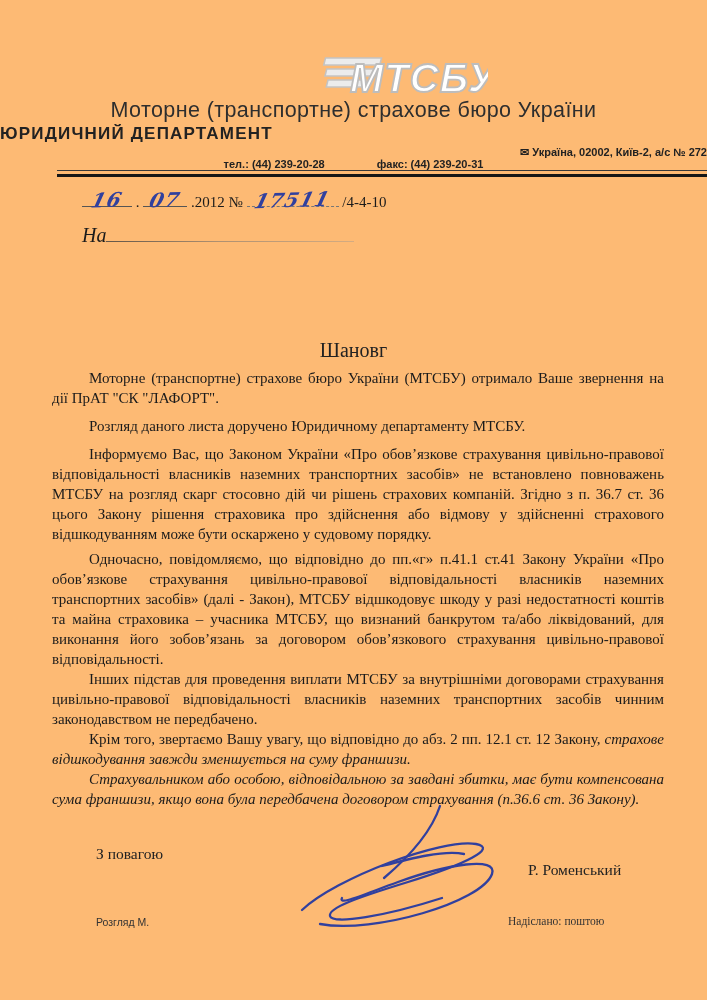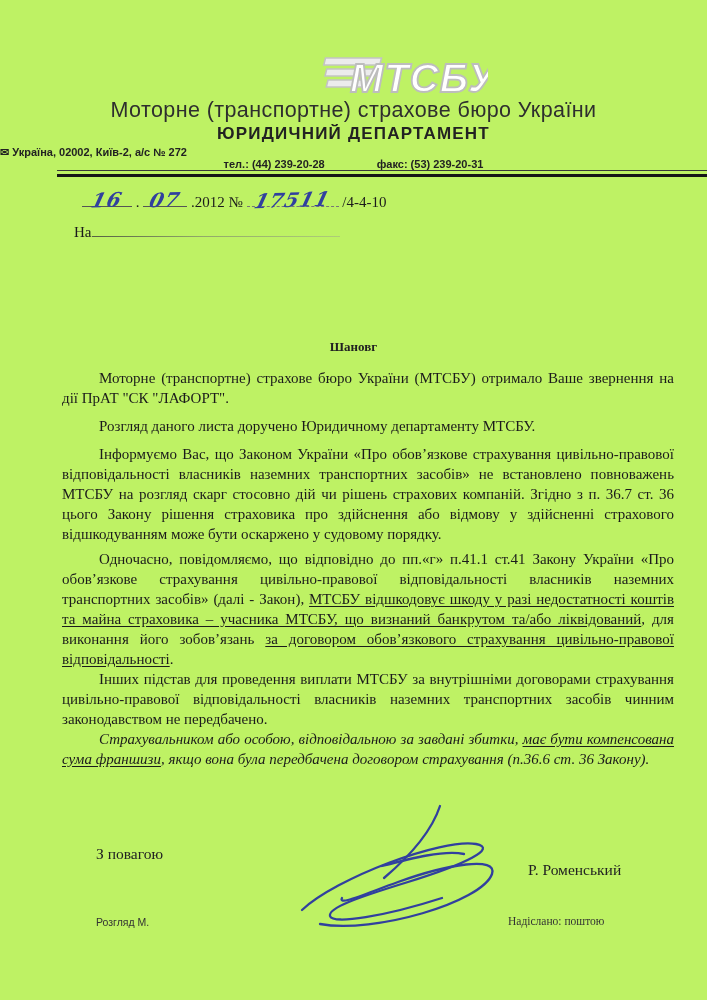--- a/index.html
+++ b/index.html
@@ -1,52 +1,52 @@
 <!DOCTYPE html>
 <html><head>
 <meta charset="utf-8">
 <style>
   html,body{margin:0;padding:0;background:#8a8a8a;}
   .page{
     position:relative;width:707px;height:1000px;margin:0 auto;
-    background:#bef264;color:#1b1b1b;overflow:hidden;
+    background:#fdba74;color:#1b1b1b;overflow:hidden;
     font-family:"Liberation Serif",serif;
   }
   
   .logo{position:absolute;top:48px;left:306px;width:182px;height:54px;}
   .org-name{position:absolute;top:98px;left:0;width:100%;text-align:center;
     font-family:"Liberation Sans",sans-serif;font-size:21.5px;color:#2e2e2e;letter-spacing:.4px;}
-  .dept{position:absolute;top:124px;left:0;width:100%;text-align:center;
+  .dept{position:absolute;top:124px;left:0;width:100%;
     font-family:"Liberation Sans",sans-serif;font-weight:bold;font-size:17px;letter-spacing:1.2px;color:#222;}
-  .addr{position:absolute;top:146px;left:0;width:100%;text-align:left;
+  .addr{position:absolute;top:146px;left:0;width:100%;text-align:right;
     font-family:"Liberation Sans",sans-serif;font-weight:bold;font-size:11px;color:#222;}
   .telfax{position:absolute;top:158px;left:0;width:100%;text-align:center;
     font-family:"Liberation Sans",sans-serif;font-weight:bold;font-size:11px;color:#222;}
   .telfax .gap{display:inline-block;width:52px;}
   .rule{position:absolute;top:170px;left:57px;right:0;height:3px;
     border-top:1.5px solid #3a3a3a;border-bottom:3px solid #161616;}
   
   .ref{position:absolute;top:188px;left:82px;font-size:15px;white-space:nowrap;}
   .blank{display:inline-block;border-bottom:1px solid #555;text-align:center;vertical-align:baseline;height:18px;}
   .blank.b-day{width:50px;}
   .blank.b-month{width:44px;}
   .blank.b-number{width:92px;border-bottom:1px dashed #777;}
   .hw{font-family:"DejaVu Serif",serif;font-style:italic;font-weight:bold;
     color:#31409e;font-size:20px;display:inline-block;transform:skewX(-16deg) rotate(-2deg);letter-spacing:1px;}
-  .na{position:absolute;top:224px;left:74px;font-size:15px;}
+  .na{position:absolute;top:224px;left:82px;font-size:20px;font-style:italic;}
   .na-line{display:inline-block;width:248px;height:13px;
     background:linear-gradient(to right,rgba(60,60,60,.8),rgba(110,110,110,.55) 45%,rgba(150,150,150,.4)) left bottom/100% 1px no-repeat;}
   
-  .salutation{position:absolute;top:339px;left:0;width:100%;text-align:center;font-size:13px;color:#222;font-weight:bold;}
-  .body-text{position:absolute;top:368px;left:62px;width:612px;
+  .salutation{position:absolute;top:339px;left:0;width:100%;text-align:center;font-size:20px;color:#222;}
+  .body-text{position:absolute;top:368px;left:52px;width:612px;
     font-size:15px;line-height:20px;text-align:justify;color:#1b1b1b;}
   .body-text p{margin:0;text-indent:37px;}
   .body-text p.mb1{margin-bottom:8px;}
   .body-text p.mb2{margin-bottom:5px;}
-  .f-u{text-decoration:underline;text-underline-offset:2px;}
+  .f-u{text-underline-offset:2px;}
   .f-i{font-style:italic;}
   
   .sig-closing{position:absolute;top:842px;left:96px;font-size:15.5px;line-height:24px;color:#222;}
   .sig-name{position:absolute;top:861px;left:528px;font-size:15.5px;color:#222;}
   .sig-svg{position:absolute;top:804px;left:290px;}
   .exec{position:absolute;top:916px;left:96px;font-family:"Liberation Sans",sans-serif;font-size:10.5px;color:#333;}
   .sent{position:absolute;top:915px;left:508px;font-size:11.5px;color:#333;}
 </style>
 </head>
 <body>
@@ -62,21 +62,21 @@
     <text x="44" y="44" font-family="Liberation Sans, sans-serif" font-style="italic" font-weight="bold" font-size="40" fill="#ffffff" stroke="#bdbdbd" stroke-width="1.8" letter-spacing="1">МТСБУ</text>
   </svg>
 
   <div class="org-name">Моторне (транспортне) страхове бюро України</div>
   <div class="dept">ЮРИДИЧНИЙ ДЕПАРТАМЕНТ</div>
   <div class="addr">
     <span>✉</span>
     <span>Україна, 02002, Київ-2, а/с № 272</span>
   </div>
   <div class="telfax">
-    <span>тел.: (44) 239-20-28</span><span class="gap"></span><span>факс: (53) 239-20-31</span>
+    <span>тел.: (44) 239-20-28</span><span class="gap"></span><span>факс: (44) 239-20-31</span>
   </div>
   <div class="rule"></div>
 
   <div class="ref">
     <span class="blank b-day"><span class="hw">16</span></span>
     <span>.</span>
     <span class="blank b-month"><span class="hw">07</span></span>
     <span>.2012 №</span>
     <span class="blank b-number"><span class="hw">17511</span></span>
     <span>/4-4-10</span>
@@ -86,20 +86,21 @@
   </div>
 
   <div class="salutation">Шановг</div>
 
   <div class="body-text">
     <p class="mb1"><span>Моторне (транспортне) страхове бюро України (МТСБУ) отримало Ваше звернення на дії ПрАТ "СК "ЛАФОРТ".</span></p>
     <p class="mb1"><span>Розгляд даного листа доручено Юридичному департаменту МТСБУ.</span></p>
     <p class="mb2"><span>Інформуємо Вас, що Законом України «Про обов’язкове страхування цивільно-правової відповідальності власників наземних транспортних засобів» не встановлено повноважень МТСБУ на розгляд скарг стосовно дій чи рішень страхових компаній. Згідно з п. 36.7 ст. 36 цього Закону рішення страховика про здійснення або відмову у здійсненні страхового відшкодуванням може бути оскаржено у судовому порядку.</span></p>
     <p><span>Одночасно, повідомляємо, що відповідно до пп.«г» п.41.1 ст.41 Закону України «Про обов’язкове страхування цивільно-правової відповідальності власників наземних транспортних засобів» (далі - Закон), </span><span class="f-u">МТСБУ відшкодовує шкоду у разі недостатності коштів та майна страховика – учасника МТСБУ, що визнаний банкрутом та/або ліквідований</span><span>, для виконання його зобов’язань </span><span class="f-u">за договором обов’язкового страхування цивільно-правової відповідальності</span><span>.</span></p>
     <p><span>Інших підстав для проведення виплати МТСБУ за внутрішніми договорами страхування цивільно-правової відповідальності власників наземних транспортних засобів чинним законодавством не передбачено.</span></p>
+    <p><span>Крім того, звертаємо Вашу увагу, що відповідно до абз. 2 пп. 12.1 ст. 12 Закону, </span><span class="f-i">страхове відшкодування </span><span class="f-i f-u">завжди зменшується на суму франшизи</span><span class="f-i">.</span></p>
     <p><span class="f-i">Страхувальником або особою, відповідальною за завдані збитки, </span><span class="f-i f-u">має бути компенсована сума франшизи</span><span class="f-i">, якщо вона була передбачена договором страхування (п.36.6 ст. 36 Закону).</span></p>
   </div>
 
   <div class="sig-closing">
     <div>З повагою</div>
   </div>
 
   <svg class="sig-svg" width="225" height="132" viewBox="0 0 225 132">
     <g fill="none" stroke="#31409e" stroke-width="2.3" stroke-linecap="round">
       <path d="M150,2 C142,26 120,52 94,74"></path>

